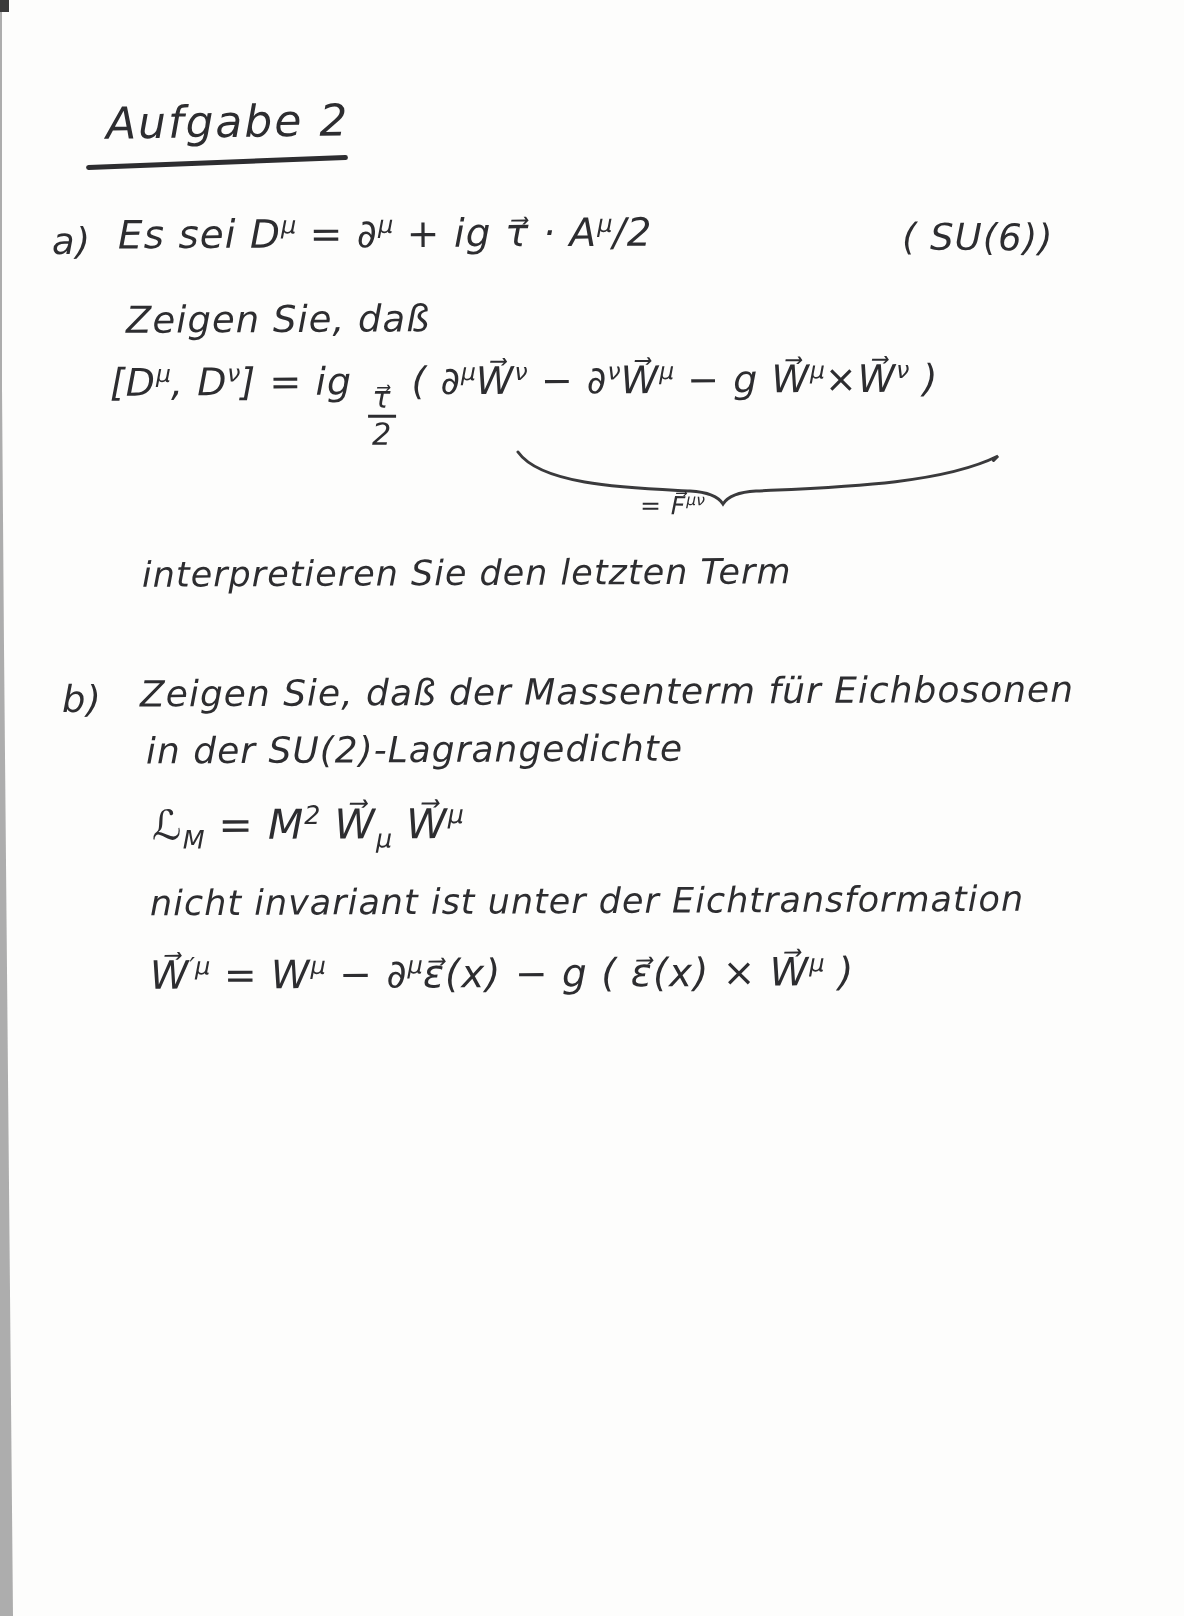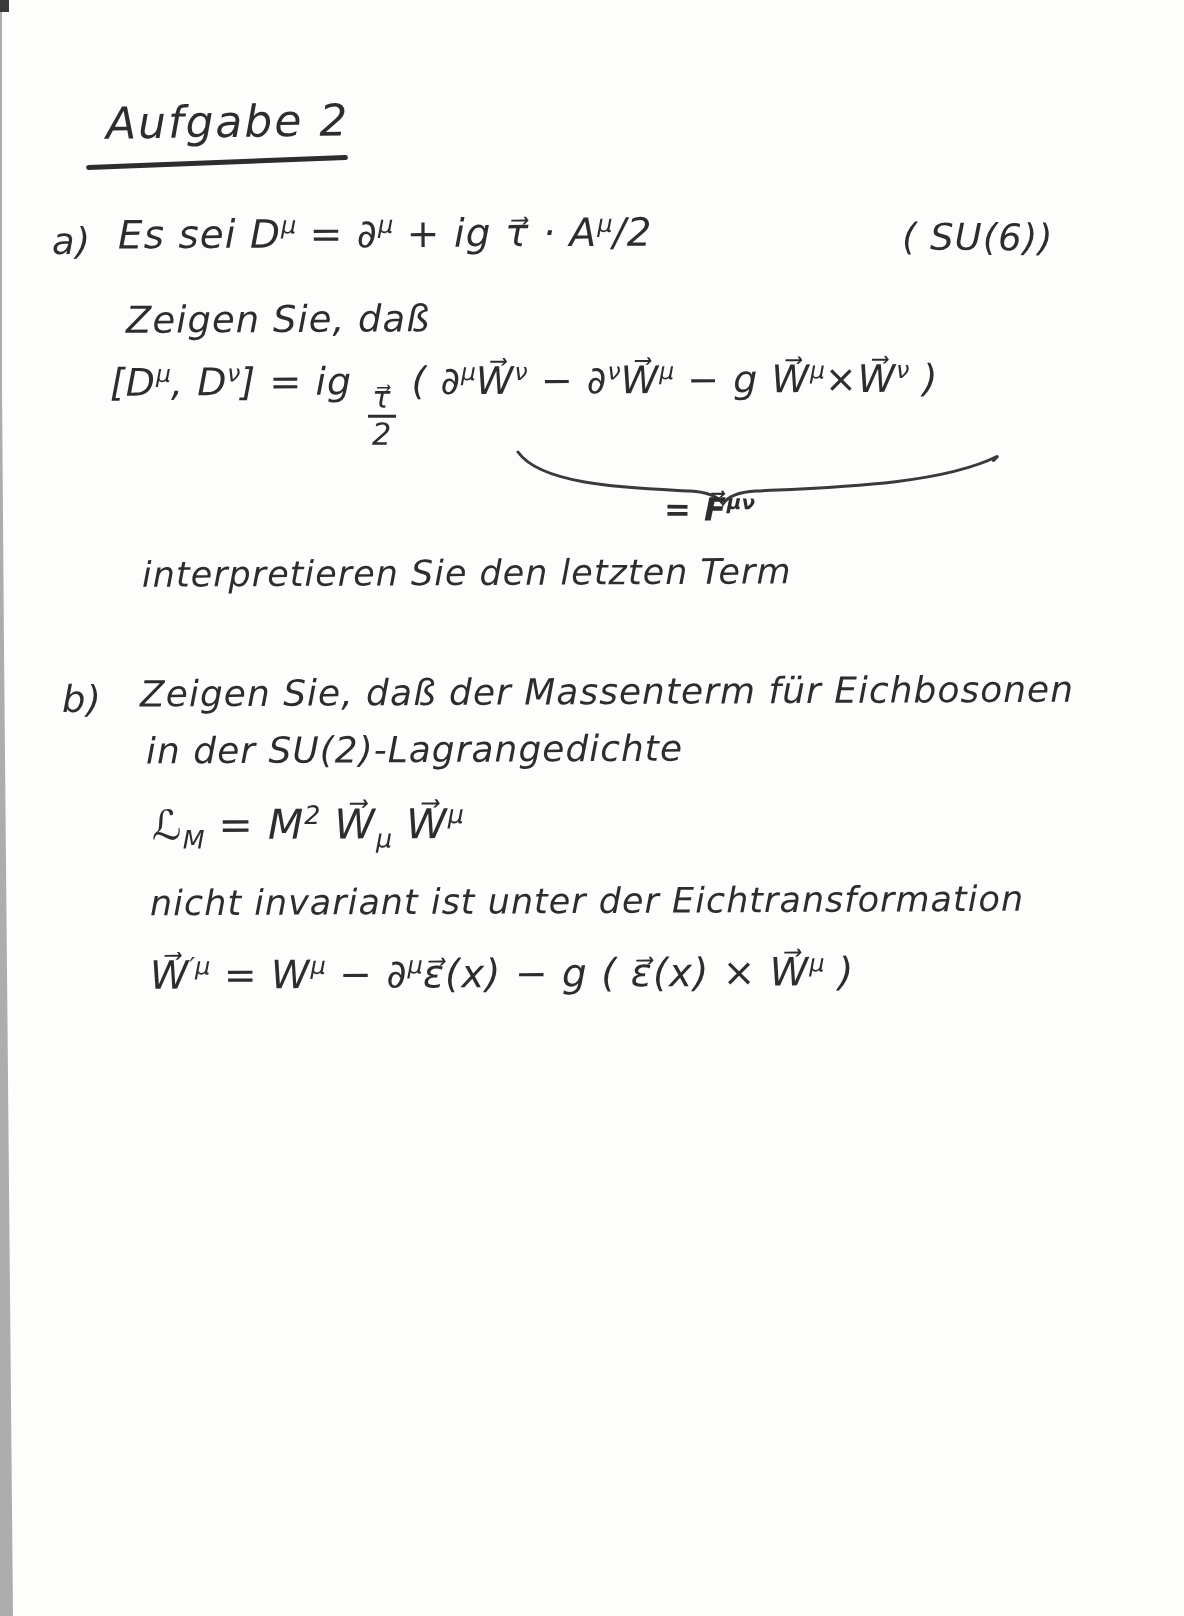--- a/index.html
+++ b/index.html
@@ -79,21 +79,21 @@
         <span class="num">τ⃗</span>
         <span class="den">2</span>
       </span> ( ∂<sup>μ</sup>W⃗<sup>ν</sup> − ∂<sup>ν</sup>W⃗<sup>μ</sup> − g W⃗<sup>μ</sup>×W⃗<sup>ν</sup> )</div>
 
   <div class="underbrace">
     <svg width="492" height="62" viewBox="0 0 492 62" fill="none">
       <path d="M6 6 C 30 40, 120 42, 178 45 C 196 46, 206 50, 211 58
                C 216 50, 226 46, 244 45 C 330 41, 430 38, 486 10 C 482 14, 480 16, 483 13" stroke="#3a3a3c" stroke-width="3" fill="none" stroke-linecap="round"></path>
     </svg>
   </div>
-  <div class="hw math r-3" style="left:664px;top:492px;font-size:32px;font-weight:bold;">= F⃗<sup>μν</sup></div>
+  <div class="hw math r-3" style="left:640px;top:492px;font-size:25px;">= F⃗<sup>μν</sup></div>
 
   <div class="hw r-2" style="left:142px;top:554px;font-size:35px;">interpretieren Sie den letzten Term</div>
 
   <div class="hw part-label r-2" style="left:62px;top:680px;">b)</div>
   <div class="hw r-2" style="left:140px;top:672px;font-size:36px;">Zeigen Sie, daß der Massenterm für Eichbosonen</div>
   <div class="hw r-2" style="left:146px;top:730px;font-size:36px;">in der SU(2)-Lagrangedichte</div>
 
   <div class="hw math r-2" style="left:152px;top:802px;font-size:41px;">ℒ<sub>M</sub> = M<sup>2</sup> W⃗<sub>μ</sub> W⃗<sup>μ</sup></div>
 
   <div class="hw r-2" style="left:150px;top:882px;font-size:35px;">nicht invariant ist unter der Eichtransformation</div>

